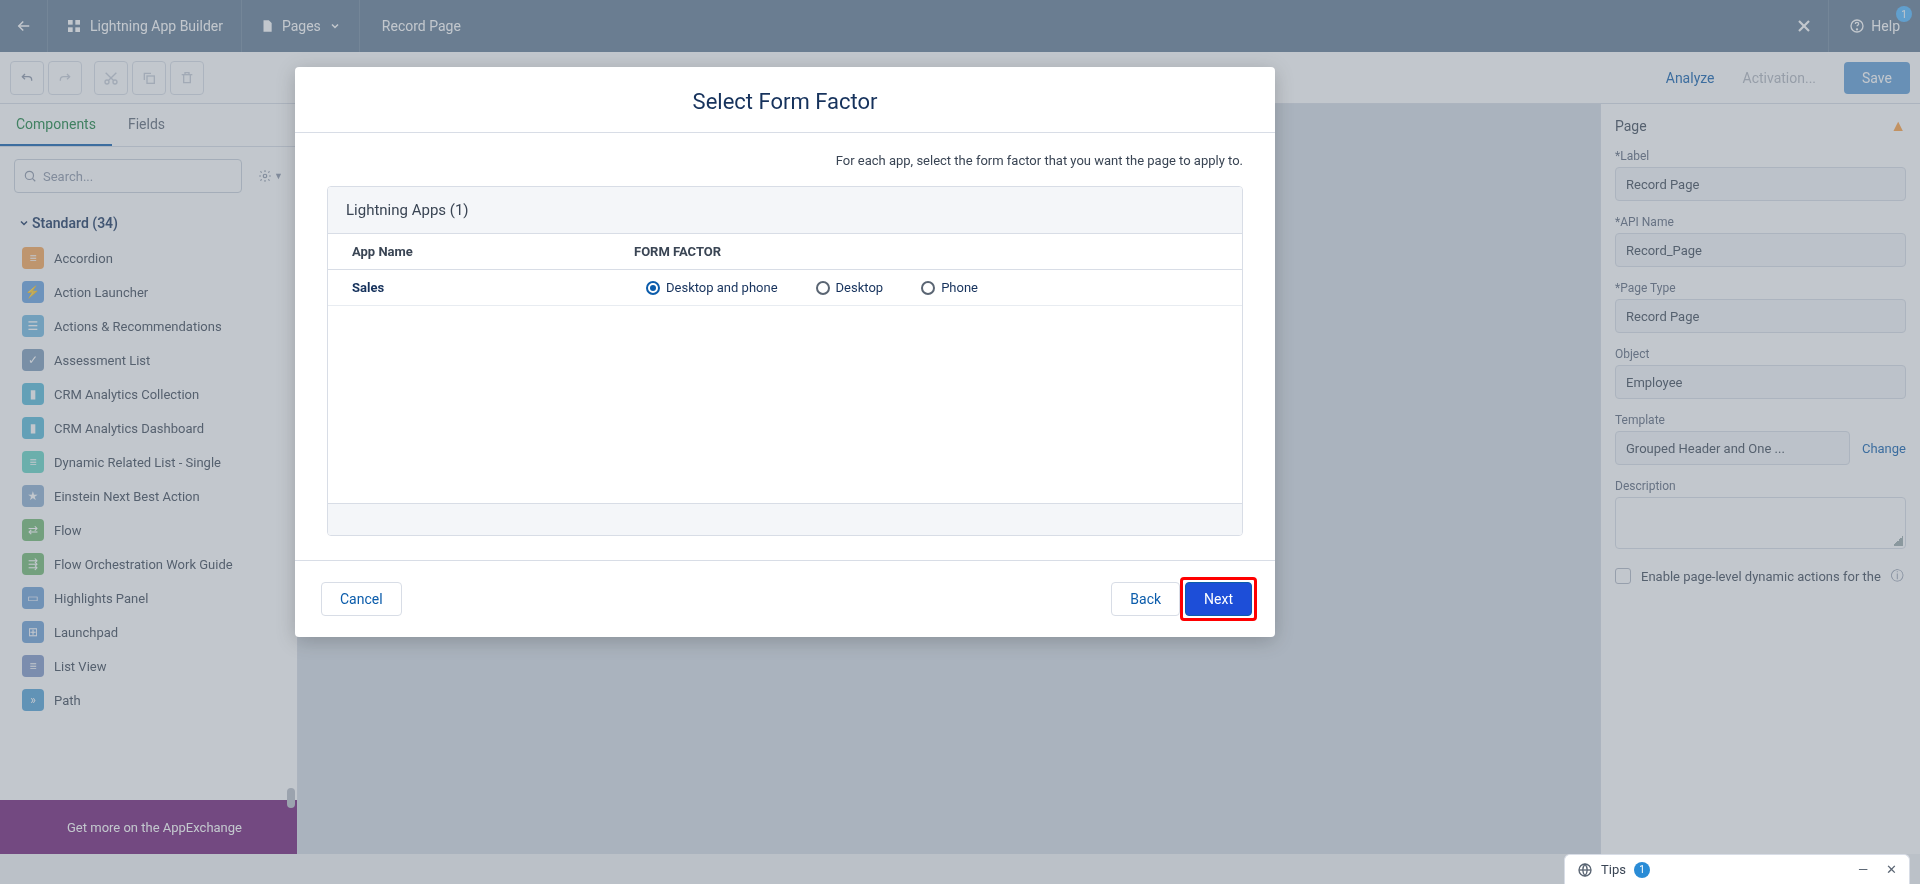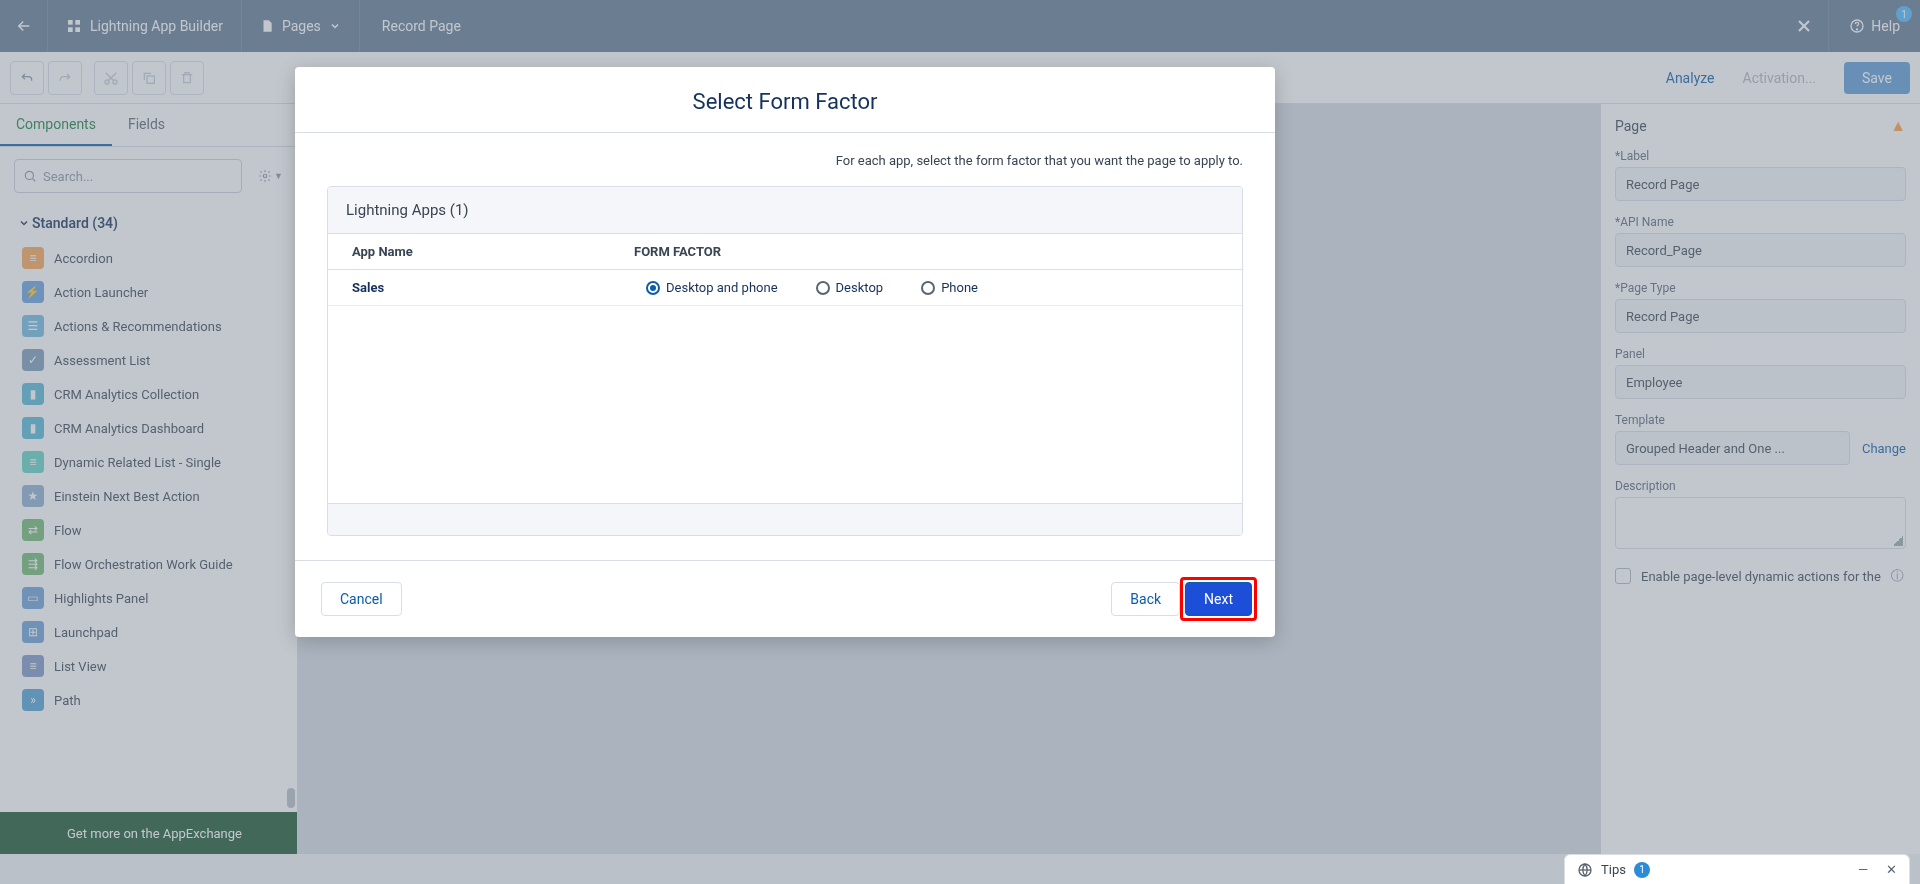--- a/index.html
+++ b/index.html
@@ -28,21 +28,21 @@
 .sidebar .tabs .tab { padding:12px 16px; font-size:14px; color:#5a6573; }
 .sidebar .tabs .tab.active { color:#15803d; border-bottom:2px solid #0b5cab; }
 .sidebar .searchrow { display:flex; align-items:center; gap:16px; padding:12px 14px; }
 .sidebar .search { flex:1; border:1px solid #c9d0da; border-radius:4px; height:34px; display:flex; align-items:center; padding:0 8px; color:#8a94a6; font-size:13px; }
 .sidebar .gear { color:#8a94a6; font-size:14px; display:flex; align-items:center; gap:2px; }
 .sidebar .sectionhdr { display:flex; align-items:center; gap:2px; padding:10px 18px; font-weight:600; color:#16325c; font-size:14px; }
 .sidebar .complist { flex:1; overflow:hidden; }
 .sidebar .comp { display:flex; align-items:center; gap:10px; padding:6px 22px; font-size:13px; color:#3a4554; }
 .sidebar .comp .cicon { width:22px; height:22px; border-radius:4px; display:flex; align-items:center; justify-content:center; font-size:12px; color:#fff; }
 .sidebar .scrollbar-thumb { position:absolute; right:2px; bottom:46px; width:8px; height:20px; background:#b8bdc6; border-radius:4px; }
-.sidebar .appex { height:42px; background:#14532d; color:#fff; display:flex; align-items:center; justify-content:center; font-size:13px;padding-left:12px; }
+.sidebar .appex { height:54px; background:#701a75; color:#fff; display:flex; align-items:center; justify-content:center; font-size:13px;padding-left:12px; }
 
 .canvas { flex:1; background:#d4dbe3; position:relative; }
 
 .rightpanel { width:320px; background:#fff; border-left:1px solid #d8dde6; padding:12px 14px; font-size:13px; color:#3a4554; overflow:hidden; position:relative; }
 .rightpanel .phdr { font-size:14px; margin-bottom:10px; display:flex; align-items:center; justify-content:space-between; }
 .rightpanel .warn { color:#ff9e3d; font-size:16px; }
 .rightpanel .lbl { font-size:12px; color:#596579; margin-top:14px; }
 .rightpanel .fakeinput { border:1px solid #d8dde6; border-radius:4px; background:#f4f6f9; height:34px; display:flex; align-items:center; padding:0 10px; margin-top:4px; color:#3a4554; font-size:13px; }
 .rightpanel .changerow { display:flex; align-items:center; gap:12px; margin-top:4px; }
 .rightpanel .changerow .fakeinput { flex:1; margin-top:0; }
@@ -278,21 +278,21 @@
         <span>Record Page</span>
       </div>
     <div class="lbl">*API Name</div>
     <div class="fakeinput">
         <span>Record_Page</span>
       </div>
     <div class="lbl">*Page Type</div>
     <div class="fakeinput">
         <span>Record Page</span>
       </div>
-    <div class="lbl">Panel</div>
+    <div class="lbl">Object</div>
     <div class="fakeinput">
         <span>Employee</span>
       </div>
     <div class="lbl">Template</div>
     <div class="changerow">
       <div class="fakeinput">
           <span>Grouped Header and One ...</span>
         </div>
       <span class="changebtn">Change</span>
     </div>

